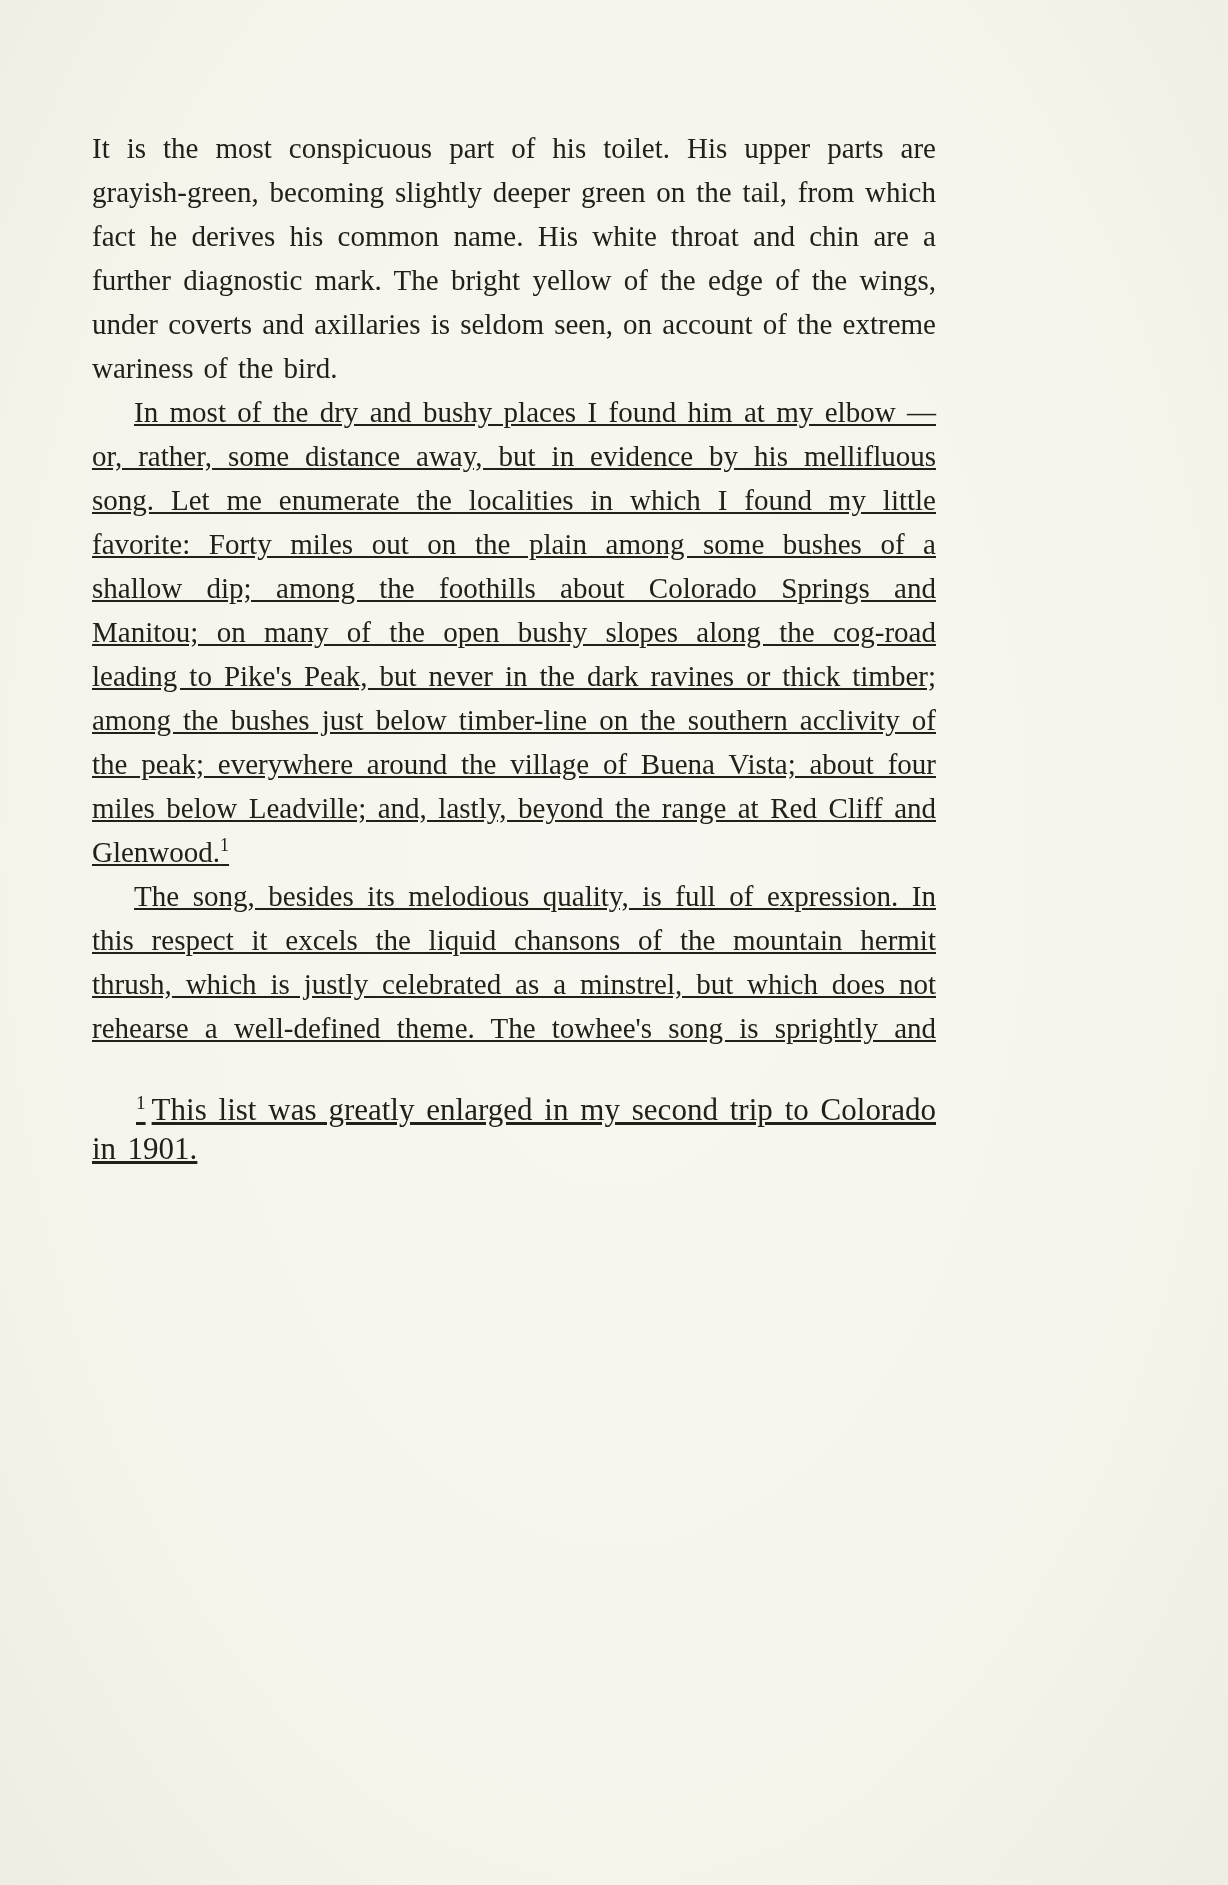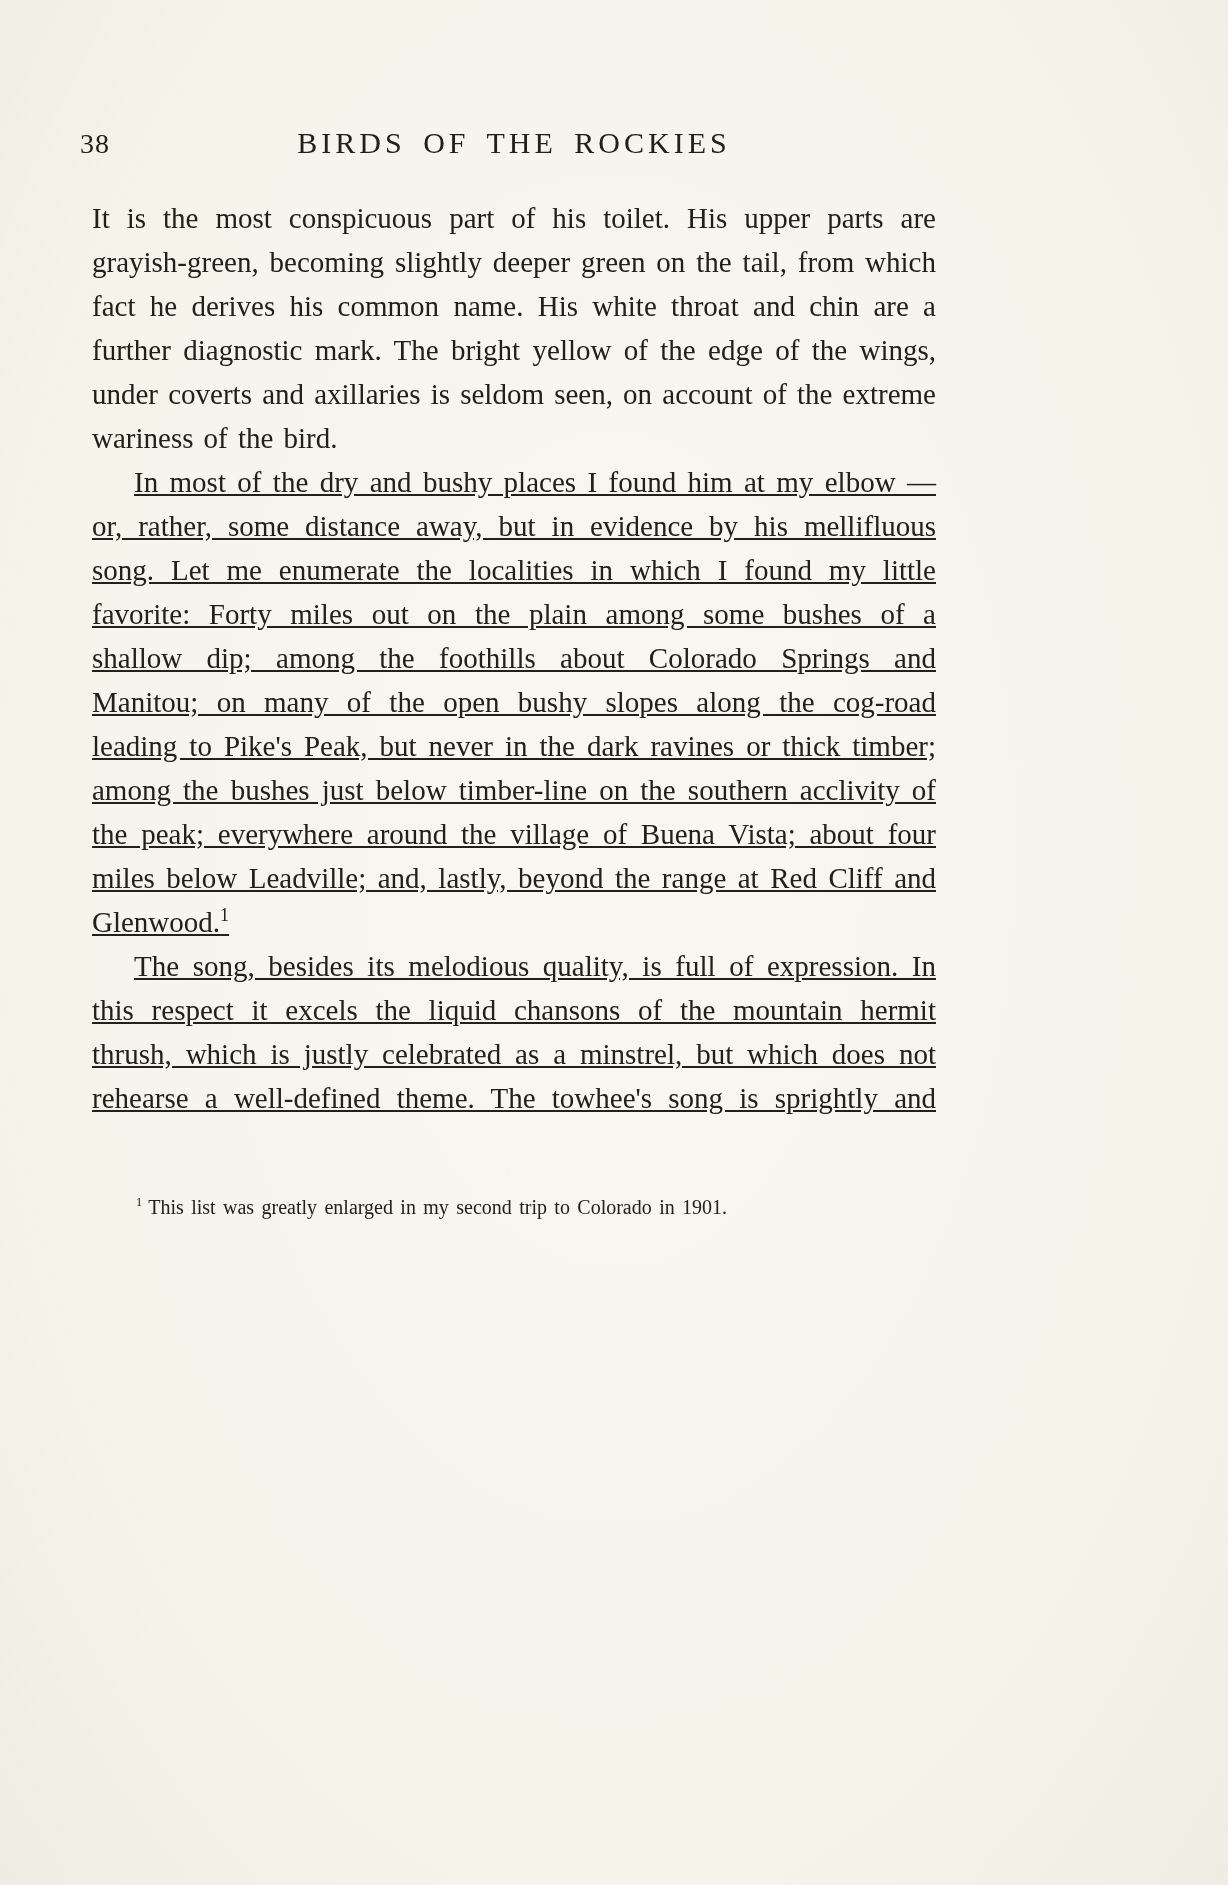--- a/index.html
+++ b/index.html
@@ -59,40 +59,37 @@
   }
   .para.justify-last {
     text-align-last: justify;
   }
   sup.fn-ref {
     font-size: 0.62em;
     line-height: 0;
     vertical-align: super;
   }
   .footnote {
-    margin: 68px 0 0 0;
-    font-size: 20px;
+    margin: 40px 0 0 0;
+    font-size: 31px;
     line-height: 39px;
     text-align: justify;
     text-indent: 44px;
     word-spacing: 0.12em;
+    text-decoration: underline;
   }
   .footnote sup.fn-ref {
     margin-right: 6px;
   }
 </style>
 </head>
 <body>
 
 <div class="scan-page">
 
-  <header class="page-header">
-    <span class="page-number">38</span>
-    <span class="running-title">BIRDS OF THE ROCKIES</span>
-  </header>
 
   <main class="text-block">
 
     <p class="para no-indent"><span>It is the most conspicuous part of his toilet.  His upper parts are grayish-green, becoming slightly deeper green on the tail, from which fact he derives his common name.  His white throat and chin are a further diagnostic mark.  The bright yellow of the edge of the wings, under coverts and axillaries is seldom seen, on account of the extreme wariness of the bird.</span></p>
 
     <p class="para indent"><span>In most of the dry and bushy places I found him at my elbow — or, rather, some distance away, but in evidence by his mellifluous song.  Let me enumerate the localities in which I found my little favorite:  Forty miles out on the plain among some bushes of a shallow dip; among the foothills about Colorado Springs and Manitou; on many of the open bushy slopes along the cog-road leading to Pike's Peak, but never in the dark ravines or thick timber; among the bushes just below timber-line on the southern acclivity of the peak; everywhere around the village of Buena Vista; about four miles below Leadville; and, lastly, beyond the range at Red Cliff and Glenwood.</span><sup class="fn-ref">1</sup></p>
 
     <p class="para indent justify-last"><span>The song, besides its melodious quality, is full of expression.  In this respect it excels the liquid chansons of the mountain hermit thrush, which is justly celebrated as a minstrel, but which does not rehearse a well-defined theme.  The towhee's song is sprightly and</span></p>
 
     <p class="footnote"><sup class="fn-ref">1</sup><span>This list was greatly enlarged in my second trip to Colorado in 1901.</span></p>

